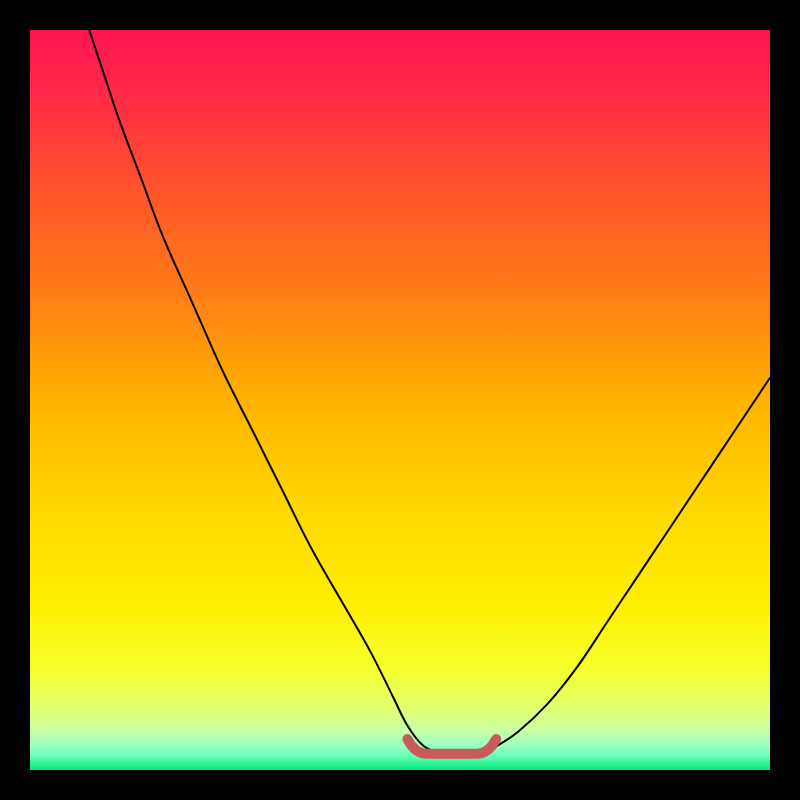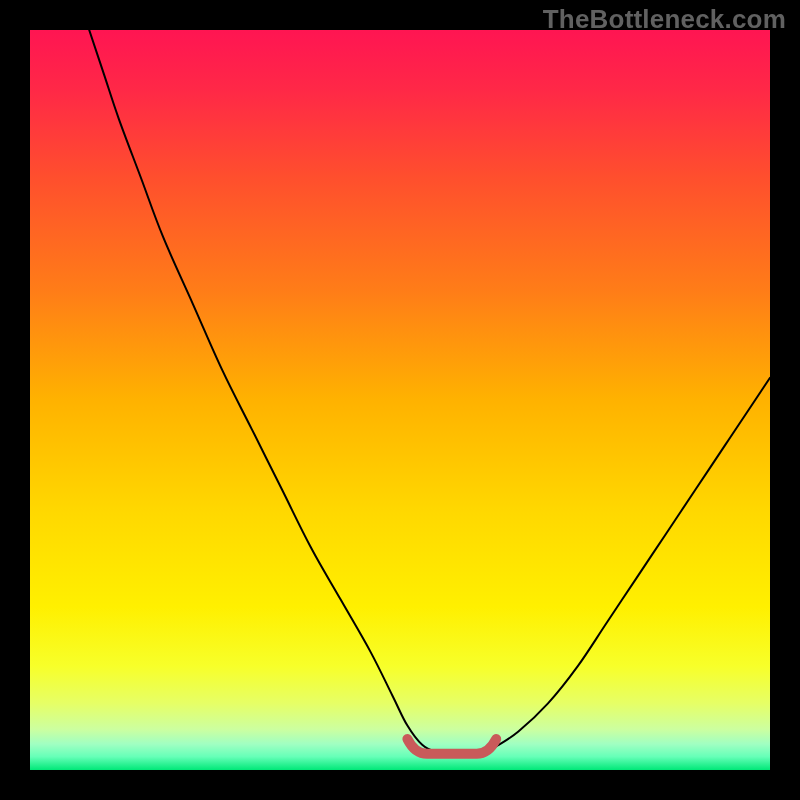--- a/index.html
+++ b/index.html
@@ -55,21 +55,20 @@
     fill: none;
     stroke-width: 10;
     stroke-linecap: round;
     stroke-linejoin: round;
   }
 </style>
 </head>
 <body>
 
 <div class="frame">
-  <div class="watermark">TheBottleneck.com</div>
 
   <div class="plot-area">
     <svg class="chart-svg" viewBox="0 0 740 740" preserveAspectRatio="none">
       <defs>
         <linearGradient id="bgGrad" x1="0" y1="0" x2="0" y2="1">
         <stop offset="0.00%" stop-color="#ff1552"></stop>
             <stop offset="8.00%" stop-color="#ff2847"></stop>
             <stop offset="20.00%" stop-color="#ff4f2d"></stop>
             <stop offset="35.00%" stop-color="#ff7c18"></stop>
             <stop offset="50.00%" stop-color="#ffb200"></stop>

